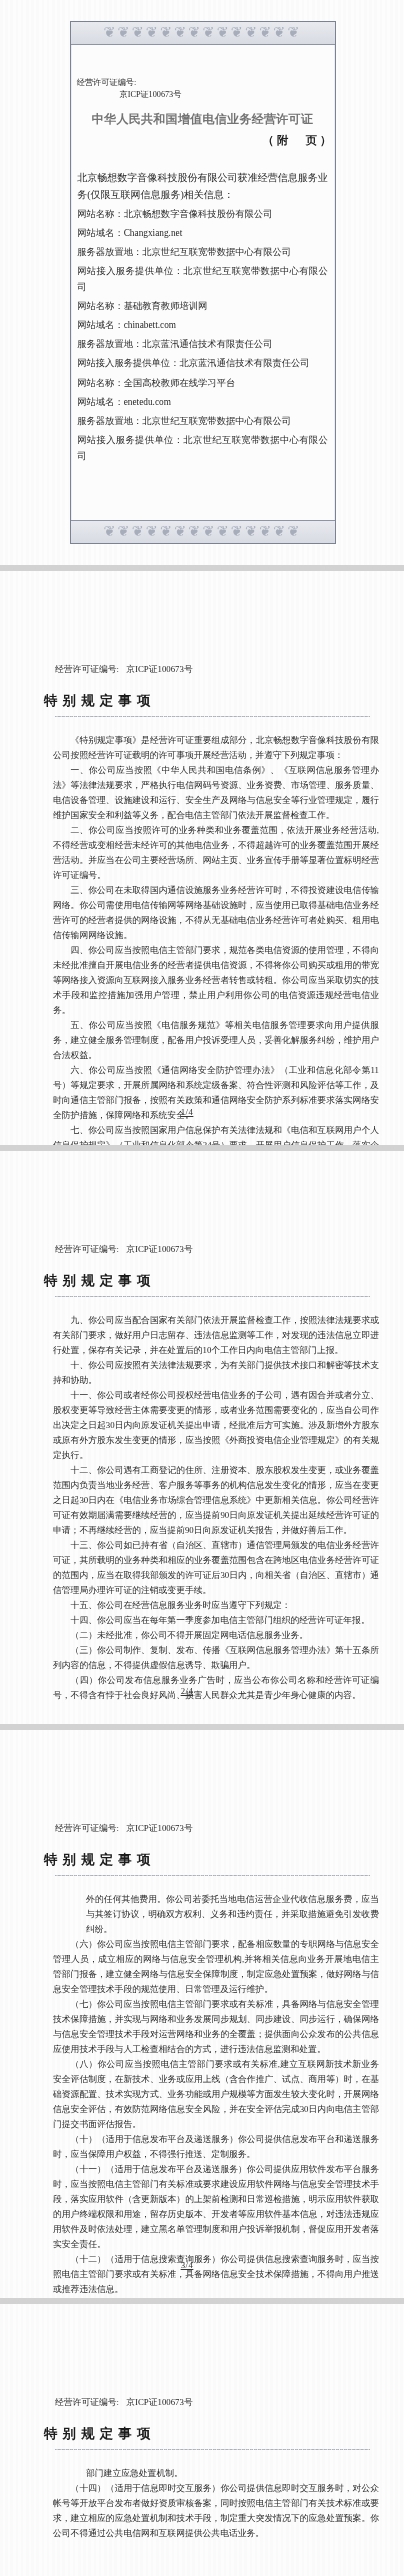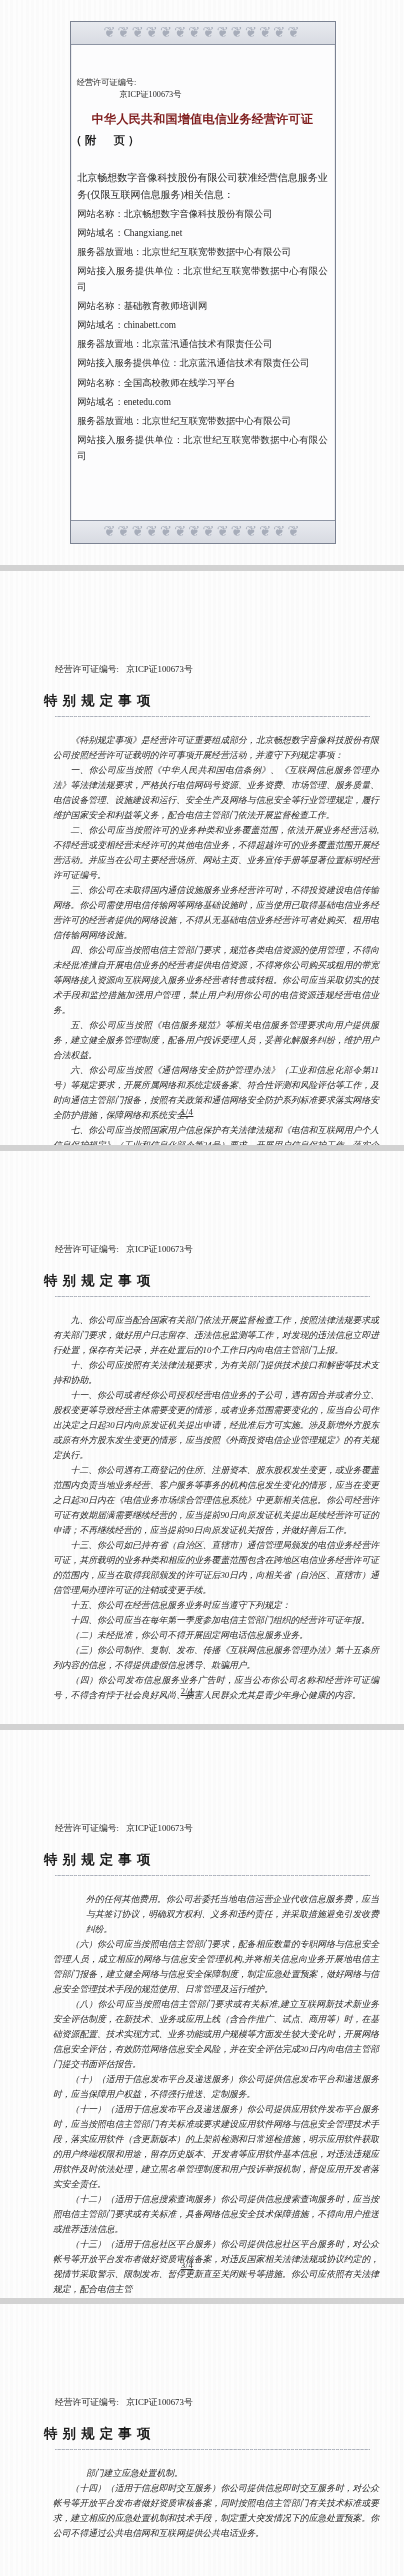--- a/index.html
+++ b/index.html
@@ -26,40 +26,40 @@
   }
   .orn-band{
     height:21.6px;line-height:20.6px;overflow:hidden;white-space:nowrap;text-align:center;
     color:#a7adba;font-size:14.4px;letter-spacing:2.1px;
     background:linear-gradient(#e8eaef,#d8dbe2);
     border-bottom:0.5px solid #8d94a3;
   }
   .orn-band.bottom{position:absolute;bottom:0;left:0;right:0;border-bottom:none;border-top:0.5px solid #8d94a3;}
   .cert-no-label{margin:32px 0 0 6.2px;font-size:8.2px;}
   .cert-no-value{margin:1px 0 0 49px;font-size:8.2px;}
-  .cert-title{margin:11.3px 3.1px 0;font-size:12px;font-weight:bold;text-align:center;letter-spacing:0.3px;color:#7f1d1d;}
-  .cert-sub{margin:5.2px 0 0;font-size:11.3px;font-weight:bold;text-align:left;letter-spacing:3.1px;color:#1e1e1e;}
+  .cert-title{margin:11.3px 3.1px 0;font-size:12px;font-weight:bold;text-align:center;letter-spacing:0.3px;color:#737373;}
+  .cert-sub{margin:5.2px 0 0;font-size:11.3px;font-weight:bold;text-align:right;letter-spacing:3.1px;color:#1e1e1e;}
   .cert-intro{margin:20.6px 6.7px 0;font-size:10px;line-height:17px;text-align:justify;}
   .site-block{margin-top:2.1px;}
   .site-line{margin:3.1px 6.7px 0;font-size:9.3px;line-height:16px;text-align:justify;}
 
   
   .page-prov .prov-head{padding-top:93px;margin-left:55px;font-size:8.8px;}
   .prov-head .num{margin-left:7.2px;}
   .prov-title{
     width:289px;margin:16px 0 0 44px;text-align:left;
     font-size:13.4px;font-weight:bold;letter-spacing:5.2px;color:#1c1c1c;
   }
   .zigzag{
     height:3.1px;width:315px;margin:6.2px 0 0 55px;opacity:.85;
     background:
       linear-gradient(135deg,#9ea4b0 25%,rgba(0,0,0,0) 25%) 0 0/4.1px 3.1px repeat-x,
       linear-gradient(45deg,rgba(0,0,0,0) 75%,#9ea4b0 75%) 0 0/4.1px 3.1px repeat-x;
   }
-  .prov-body{margin:13.4px 26px 0 53px;font-style:italic;}
+  .prov-body{margin:13.4px 26px 0 53px;}
   .para{margin:0;font-size:8.8px;line-height:15px;text-align:justify;text-indent:2em;}
   .para.cont{text-indent:0;margin-left:33px;}
   .page-num{position:absolute;bottom:28px;left:53px;width:268px;text-align:center;font-size:8.8px;letter-spacing:0.5px;color:#333;text-decoration:underline;}
   .pp-0{height:574px}.pp-1{height:573px}.pp-2{height:568px}.pp-3{height:569px}
 </style>
 </head>
 <body>
 
 <div class="canvas">
 
@@ -137,20 +137,21 @@
         <div class="page-num">2/4</div>
       </section>
       <div class="gap g12"></div>
       <section class="page page-prov pp-2">
         <div class="prov-head"><span class="lbl">经营许可证编号:</span><span class="num">京ICP证100673号</span></div>
         <div class="prov-title">特别规定事项</div>
         <div class="zigzag"></div>
         <div class="prov-body">
           <p class="para cont">外的任何其他费用。你公司若委托当地电信运营企业代收信息服务费，应当与其签订协议，明确双方权利、义务和违约责任，并采取措施避免引发收费纠纷。</p>
           <p class="para">（六）你公司应当按照电信主管部门要求，配备相应数量的专职网络与信息安全管理人员，成立相应的网络与信息安全管理机构,并将相关信息向业务开展地电信主管部门报备，建立健全网络与信息安全保障制度，制定应急处置预案，做好网络与信息安全管理技术手段的规范使用、日常管理及运行维护。</p>
+          <p class="para">（七）你公司应当按照电信主管部门要求或有关标准，具备网络与信息安全管理技术保障措施，并实现与网络和业务发展同步规划、同步建设、同步运行，确保网络与信息安全管理技术手段对运营网络和业务的全覆盖；提供面向公众发布的公共信息应使用技术手段与人工检查相结合的方式，进行违法信息监测和处置。</p>
           <p class="para">（八）你公司应当按照电信主管部门要求或有关标准,建立互联网新技术新业务安全评估制度，在新技术、业务或应用上线（含合作推广、试点、商用等）时，在基础资源配置、技术实现方式、业务功能或用户规模等方面发生较大变化时，开展网络信息安全评估，有效防范网络信息安全风险，并在安全评估完成30日内向电信主管部门提交书面评估报告。</p>
           <p class="para">（十）（适用于信息发布平台及递送服务）你公司提供信息发布平台和递送服务时，应当保障用户权益，不得强行推送、定制服务。</p>
           <p class="para">（十一）（适用于信息发布平台及递送服务）你公司提供应用软件发布平台服务时，应当按照电信主管部门有关标准或要求建设应用软件网络与信息安全管理技术手段，落实应用软件（含更新版本）的上架前检测和日常巡检措施，明示应用软件获取的用户终端权限和用途，留存历史版本、开发者等应用软件基本信息，对违法违规应用软件及时依法处理，建立黑名单管理制度和用户投诉举报机制，督促应用开发者落实安全责任。</p>
           <p class="para">（十二）（适用于信息搜索查询服务）你公司提供信息搜索查询服务时，应当按照电信主管部门要求或有关标准，具备网络信息安全技术保障措施，不得向用户推送或推荐违法信息。</p>
           <p class="para">（十三）（适用于信息社区平台服务）你公司提供信息社区平台服务时，对公众帐号等开放平台发布者做好资质审核备案，对违反国家相关法律法规或协议约定的，视情节采取警示、限制发布、暂停更新直至关闭账号等措施。你公司应依照有关法律规定，配合电信主管</p>
         </div>
         <div class="page-num">3/4</div>
       </section>
       <div class="gap g12"></div>
       <section class="page page-prov pp-3">

